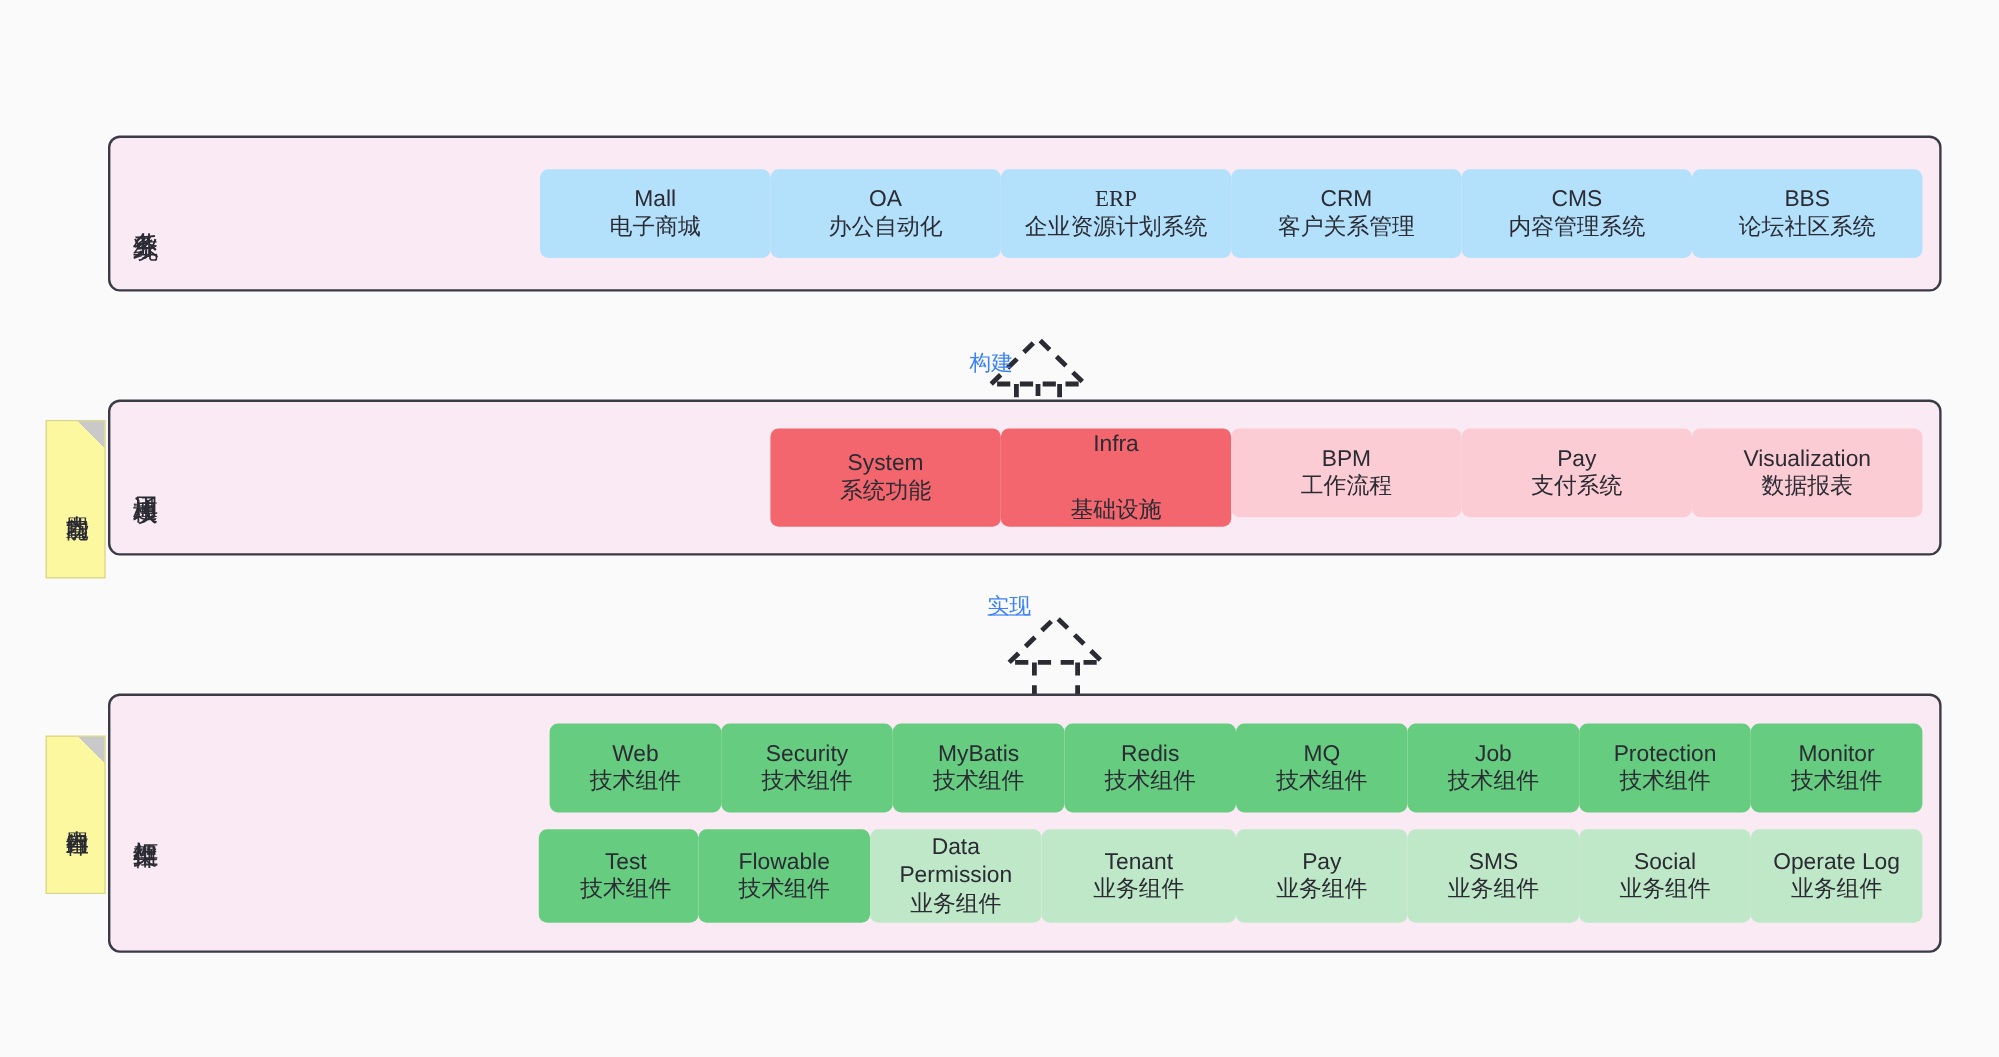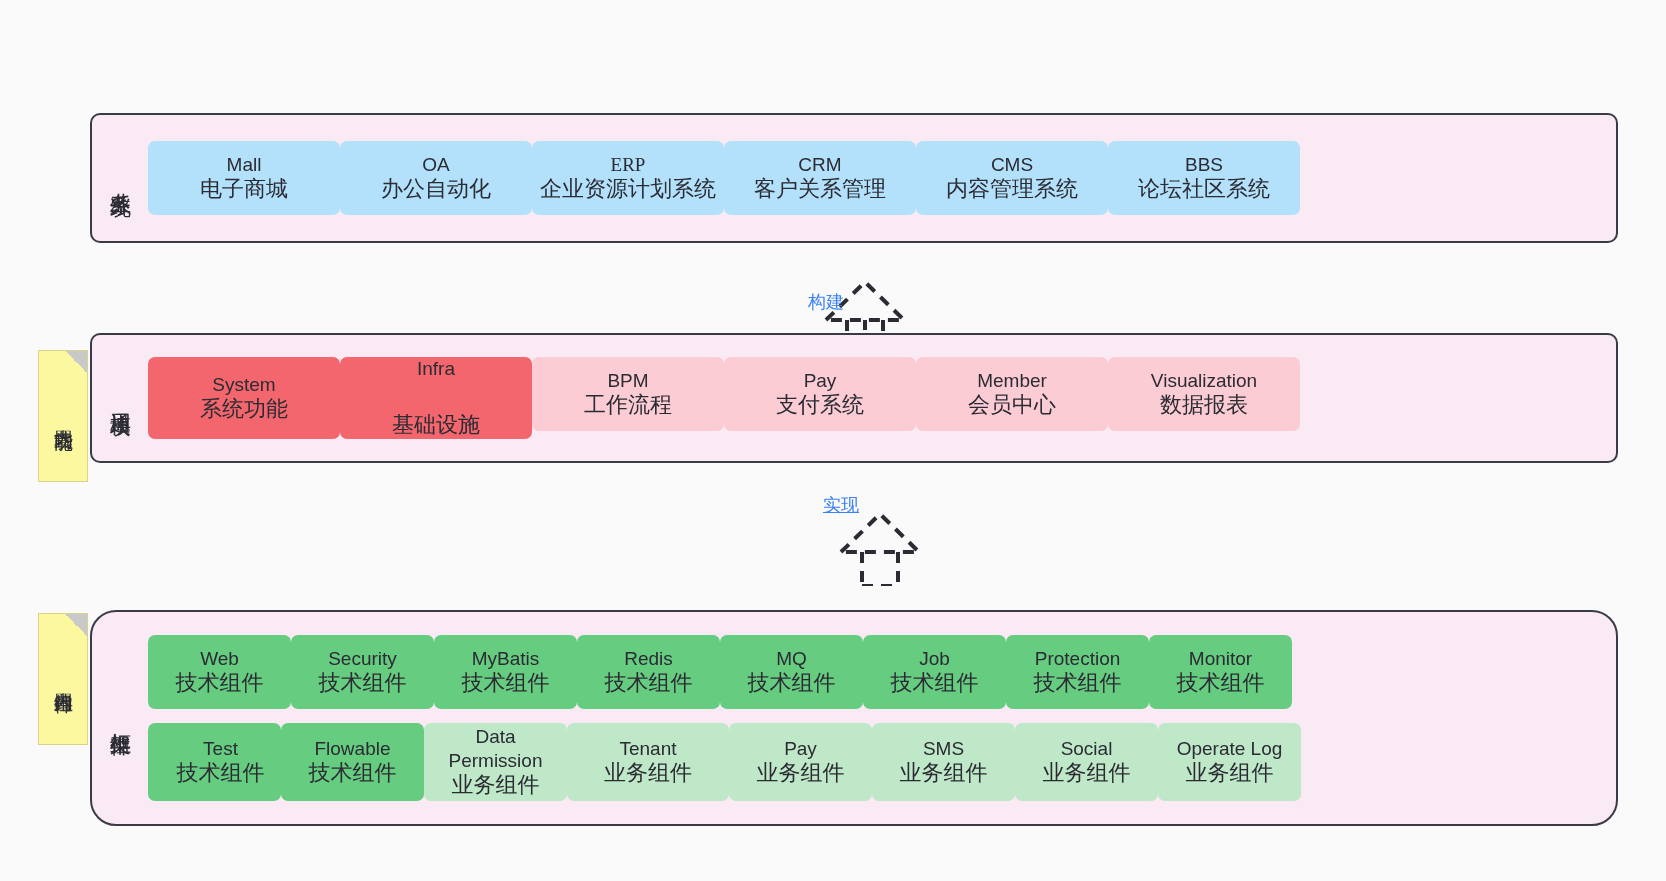--- a/index.html
+++ b/index.html
@@ -44,39 +44,39 @@
     flex: 1 1 auto;
     display: flex;
     flex-direction: column;
     justify-content: center;
     gap: 14px;
     padding: 0 14px 0 0;
   }
   .row {
     display: flex;
     align-items: stretch;
-    justify-content: flex-start;
+    justify-content: flex-end;
     gap: 0;
   }
 
   
   .node {
     border-radius: 7px;
     display: flex;
     flex-direction: column;
     align-items: center;
     justify-content: center;
     text-align: center;
     font-size: 19px;
     color: #2b2b33;
     line-height: 1.22;
     padding: 6px 4px;
   }
   .node .n-en { font-size: 19px; }
-  .node .n-cn { font-size: 22px; }
+  .node .n-cn { font-size: 19px; }
 
   .blue  { background: #b3e0fb; }
   .red   { background: #f4666e; }
   .pink  { background: #fcccd5; }
   .green { background: #66cc80; }
   .lgreen{ background: #bfe8c8; }
 
   
   .note {
     position: absolute;
@@ -181,24 +181,20 @@
         </div>
         <div class="node pink" style="width:192px;height:74px;">
           <span class="n-en">BPM</span>
           <span class="n-cn">工作流程</span>
         </div>
         <div class="node pink" style="width:192px;height:74px;">
           <span class="n-en">Pay</span>
           <span class="n-cn">支付系统</span>
         </div>
         <div class="node pink" style="width:192px;height:74px;">
-          <span class="n-en">Member</span>
-          <span class="n-cn">会员中心</span>
-        </div>
-        <div class="node pink" style="width:192px;height:74px;">
           <span class="n-en">Visualization</span>
           <span class="n-cn">数据报表</span>
         </div>
       </div>
     </div>
   </div>
 
   <div class="arrow" style="left:805px; top:496px; width:150px; height:90px;">
     <svg width="150" height="90" viewBox="0 0 150 90">
       <g stroke="#2b2b33" stroke-width="4" fill="none" stroke-dasharray="11,8" stroke-linecap="butt">
@@ -210,21 +206,21 @@
         <path d="M 57 90 L 93 90"></path>
       </g>
     </svg>
   </div>
   <div class="arrow-label" style="left:823px; top:493px;text-decoration:underline;">实现</div>
 
   <div class="note" style="left:38px; top:613px; width:50px; height:132px;">
     <span>内置组件</span>
   </div>
 
-  <div class="band" id="band-framework" style="left:90px; top:610px; width:1528px; height:216px;border-radius:26px;">
+  <div class="band" id="band-framework" style="left:90px; top:578px; width:1528px; height:216px;">
     <div class="band-title">框架组件</div>
     <div class="band-rows">
 
       <div class="row">
         <div class="node green" style="width:143px;height:74px;">
           <span class="n-en">Web</span>
           <span class="n-cn">技术组件</span>
         </div>
         <div class="node green" style="width:143px;height:74px;">
           <span class="n-en">Security</span>

